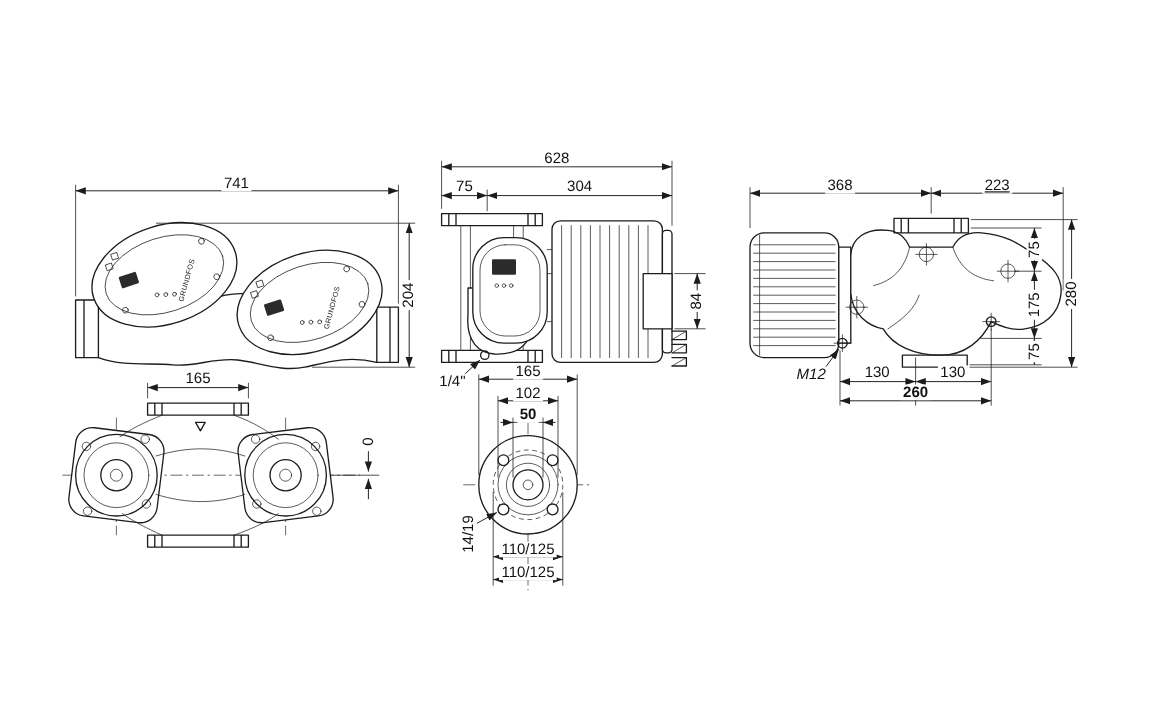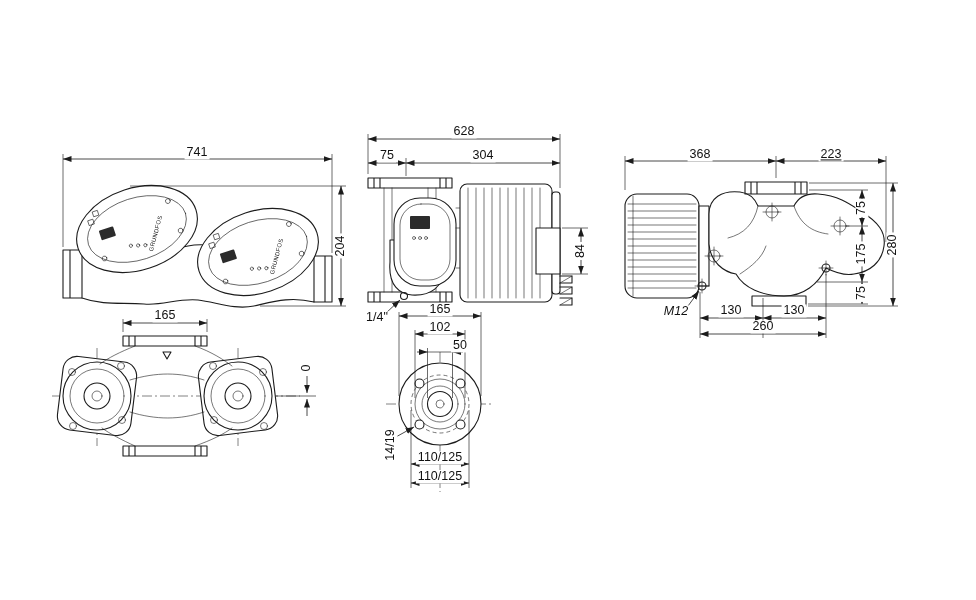--- a/index.html
+++ b/index.html
@@ -225,25 +225,25 @@
 
 <div class="dimlab" style="left:700px;top:155px;">368</div>
 <div class="dimlab" style="left:831px;top:155px;text-decoration:underline;">223</div>
 <div class="dimlab rot" style="left:862px;top:208px;">75</div>
 <div class="dimlab rot" style="left:893px;top:245px;">280</div>
 <div class="dimlab rot" style="left:862px;top:254px;">175</div>
 <div class="dimlab rot" style="left:862px;top:293px;">75</div>
 <div class="dimlab" style="left:676px;top:312px;font-style:italic;">M12</div>
 <div class="dimlab" style="left:731px;top:311px;">130</div>
 <div class="dimlab" style="left:794px;top:311px;">130</div>
-<div class="dimlab" style="left:763px;top:327px;">260</div>
+<div class="dimlab" style="left:763px;top:327px;font-weight:bold;">260</div>
 
 <div class="dimlab" style="left:165px;top:316px;">165</div>
 <div class="dimlab rot" style="left:307px;top:368px;">0</div>
 
 <div class="dimlab" style="left:440px;top:310px;">165</div>
 <div class="dimlab" style="left:440px;top:328px;">102</div>
-<div class="dimlab" style="left:460px;top:346px;">50</div>
+<div class="dimlab" style="left:440px;top:346px;font-weight:bold;">50</div>
 <div class="dimlab rot" style="left:391px;top:445px;">14/19</div>
 <div class="dimlab" style="left:440px;top:458px;">110/125</div>
 <div class="dimlab" style="left:440px;top:477px;">110/125</div>
 
 </div>
 
 </body></html>

